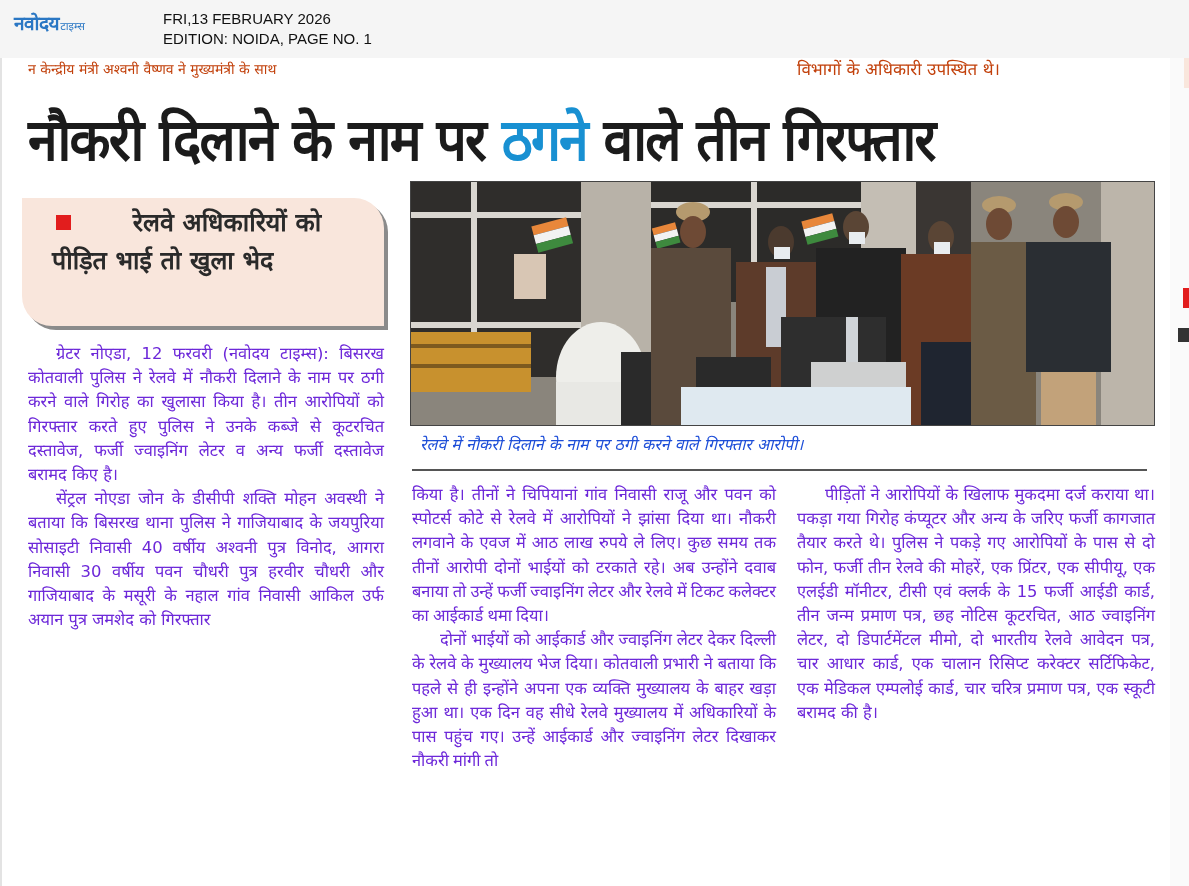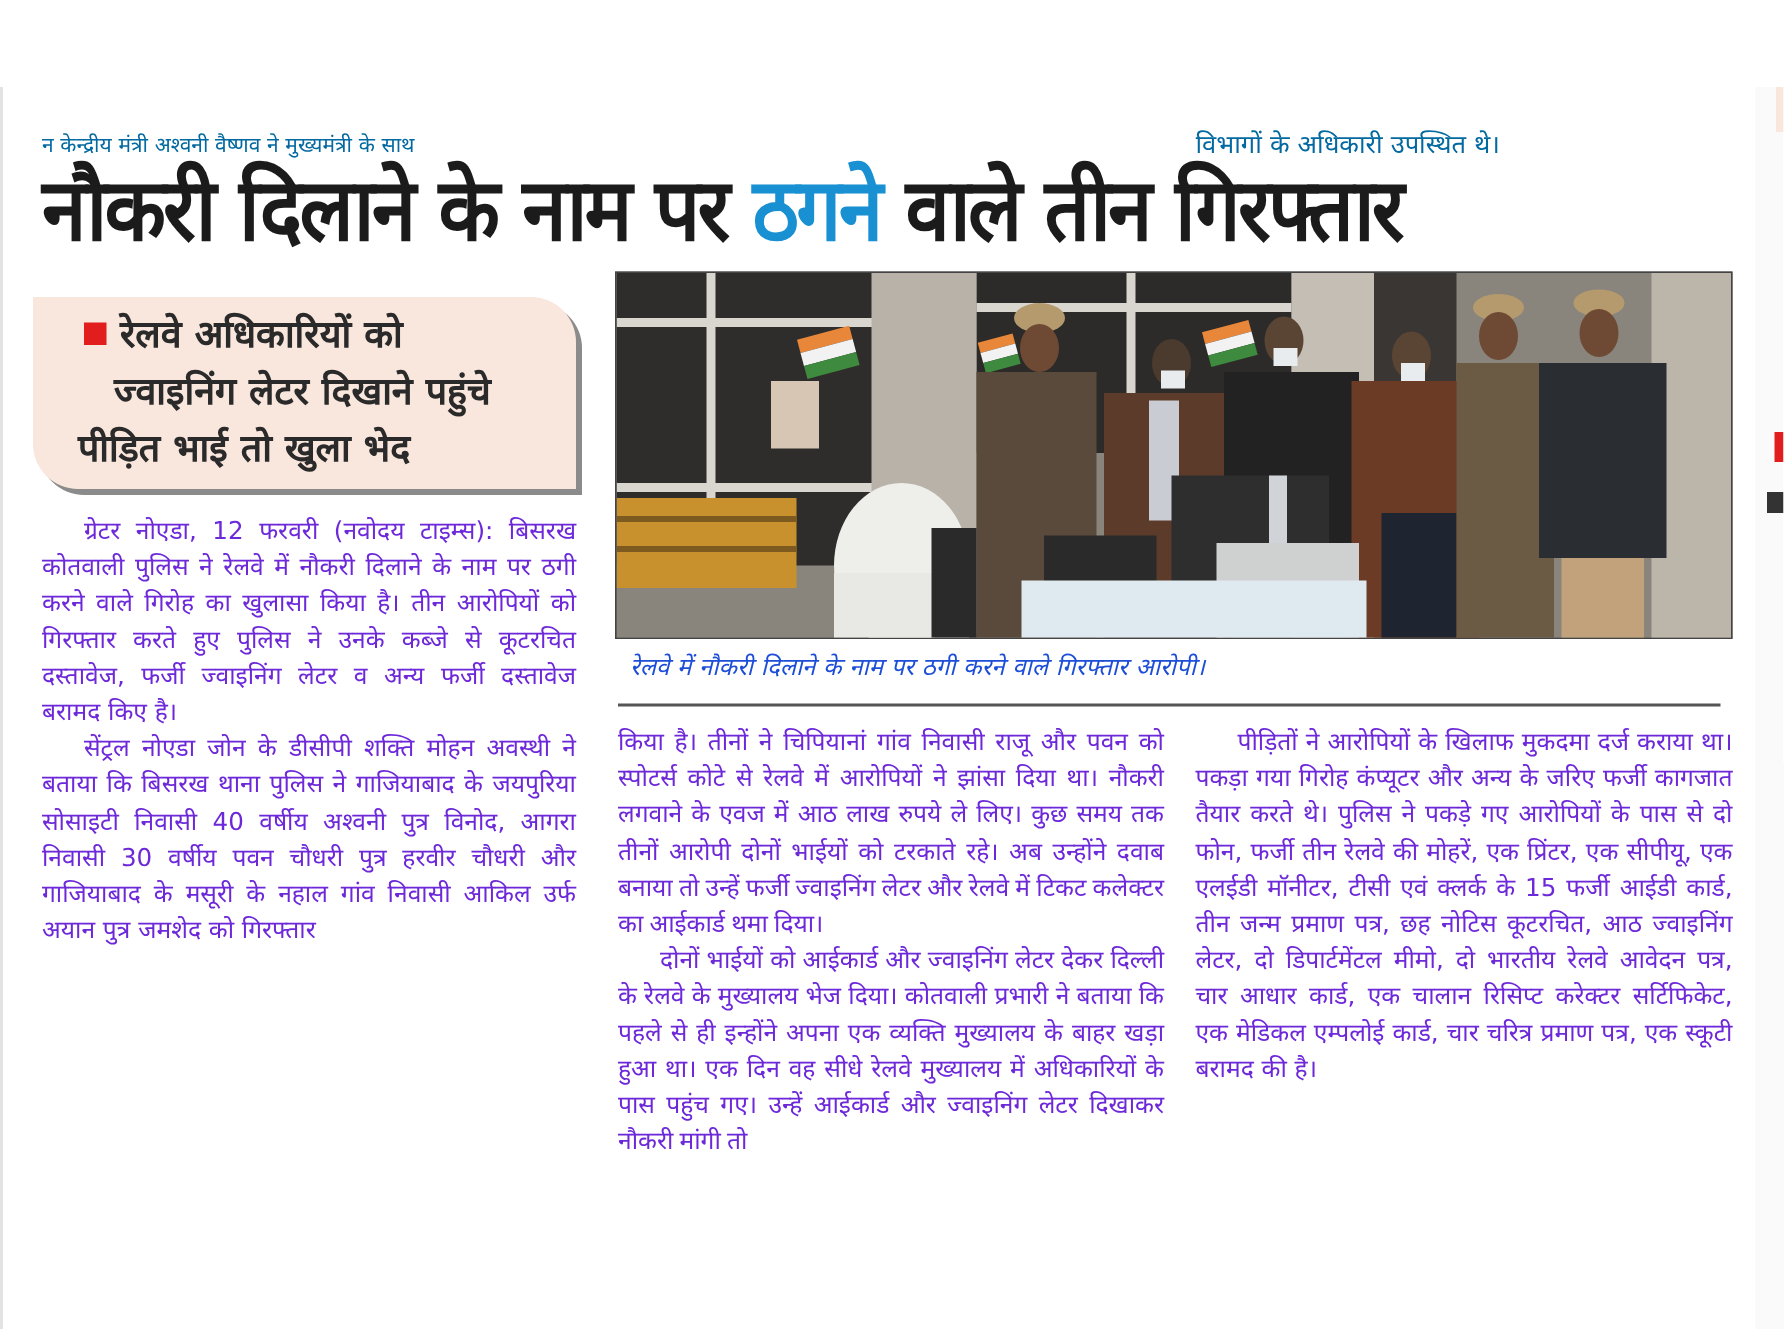--- a/index.html
+++ b/index.html
@@ -13,40 +13,40 @@
   .logo { position: absolute; left: 14px; top: 10px; display: flex; align-items: baseline; }
   .logo-main { font-family: "DejaVu Sans", sans-serif; font-weight: bold; font-size: 19px; color: #2a77c4; letter-spacing: -0.5px; }
   .logo-sub { font-family: "DejaVu Sans", sans-serif; font-size: 11px; color: #2a77c4; margin-left: 1px; }
   .edition { position: absolute; left: 163px; top: 9px; font-family: "Liberation Sans", sans-serif; font-size: 15px; line-height: 20px; color: #111; font-weight: 500; }
 
   .page { position: absolute; left: 0; top: 0; width: 1189px; height: 886px; }
   .left-border { position: absolute; left: 0; top: 58px; width: 2px; height: 828px; background: #e3e3e3; }
 
   .cut-top-text {
     position: absolute; top: 54px; font-family: "DejaVu Sans", sans-serif; font-size: 17px;
-    color: #0369a1; white-space: nowrap; height: 26px; overflow: hidden; line-height: 30px; margin-top: 28px;
+    color: #c2410c; white-space: nowrap; height: 26px; overflow: hidden; line-height: 30px;
   }
 
   .headline {
     position: absolute; left: 28px; top: 100px; width: 1140px;
     font-family: "DejaVu Sans", sans-serif; font-weight: bold; font-size: 58px;
     line-height: 80px; color: #1b1b1b; letter-spacing: -2px; white-space: nowrap;
     transform: scaleX(0.92); transform-origin: left;
   }
   .headline .hl-accent { color: #1890d2; }
 
   .deck {
     position: absolute; left: 22px; top: 198px; width: 362px; height: 128px;
     background: #f9e6dc; border-radius: 0 30px 0 30px;
     box-shadow: 4px 4px 0 #8b8b8b;
     padding: 6px 10px 0 30px;
   }
   .deck-bullet { position: absolute; left: 34px; top: 17px; width: 15px; height: 15px; background: #e21d1d; }
   .deck-line { font-family: "DejaVu Sans", sans-serif; font-weight: bold; font-size: 25px; line-height: 38px; color: #2a2a2a; white-space: nowrap; }
-  .deck-line.l1 { padding-left: 28px; }
+  .deck-line.l1 { padding-left: 28px; text-align: center; }
   .deck-line.l2 { padding-left: 24px; }
   .deck-line.l3 { padding-left: 0px; }
 
   .col {
     position: absolute; font-family: "DejaVu Sans", sans-serif; font-size: 16.4px;
     line-height: 24.2px; color: #6d28d9; text-align: justify;
   }
   .col p { margin: 0; }
   .col p.indent { text-indent: 28px; }
   .col1 { left: 28px; top: 342px; width: 356px; }
@@ -68,32 +68,41 @@
   .right-strip { position: absolute; left: 1170px; top: 58px; width: 19px; height: 828px; background: #fafafa; }
   .right-strip .pink { position: absolute; left: 14px; top: 0; width: 5px; height: 30px; background: #f9e6dc; }
   .right-strip .redmark { position: absolute; left: 13px; top: 230px; width: 6px; height: 20px; background: #e21d1d; }
   .right-strip .hd { position: absolute; left: 8px; top: 270px; width: 11px; height: 14px; background: #333; }
 </style>
 </head>
 <body>
 
 <div class="page">
 
+  <div class="topbar">
+    <div class="logo">
+      <span class="logo-main">नवोदय</span>
+      <span class="logo-sub">टाइम्स</span>
+    </div>
+    <div class="edition">
+      <div>FRI,13 FEBRUARY 2026</div>
+      <div>EDITION: NOIDA, PAGE NO. 1</div>
+    </div>
+  </div>
 
   <div class="left-border"></div>
 
   <div class="cut-top-text" style="left:28px; width:360px; font-size:14px;">न केन्द्रीय मंत्री अश्वनी वैष्णव ने मुख्यमंत्री के साथ</div>
   <div class="cut-top-text" style="left:797px; width:360px;">विभागों के अधिकारी उपस्थित थे।</div>
 
   <h1 class="headline"><span>नौकरी दिलाने के नाम पर </span><span class="hl-accent">ठगने</span><span> वाले तीन गिरफ्तार</span></h1>
 
   <div class="deck">
     <span class="deck-bullet"></span>
     <div class="deck-line l1">रेलवे अधिकारियों को</div>
-    <div class="deck-line l2">ज्वाइनिंग लेटर दिखाने पहुंचे</div>
     <div class="deck-line l3">पीड़ित भाई तो खुला भेद</div>
   </div>
 
   <div class="col col1">
     <p class="indent">ग्रेटर नोएडा, 12 फरवरी (नवोदय टाइम्स): बिसरख कोतवाली पुलिस ने रेलवे में नौकरी दिलाने के नाम पर ठगी करने वाले गिरोह का खुलासा किया है। तीन आरोपियों को गिरफ्तार करते हुए पुलिस ने उनके कब्जे से कूटरचित दस्तावेज, फर्जी ज्वाइनिंग लेटर व अन्य फर्जी दस्तावेज बरामद किए है।</p>
     <p class="indent">सेंट्रल नोएडा जोन के डीसीपी शक्ति मोहन अवस्थी ने बताया कि बिसरख थाना पुलिस ने गाजियाबाद के जयपुरिया सोसाइटी निवासी 40 वर्षीय अश्वनी पुत्र विनोद, आगरा निवासी 30 वर्षीय पवन चौधरी पुत्र हरवीर चौधरी और गाजियाबाद के मसूरी के नहाल गांव निवासी आकिल उर्फ अयान पुत्र जमशेद को गिरफ्तार</p>
   </div>
 
   <div class="photo">
     <svg width="745" height="245" viewBox="0 0 745 245">

